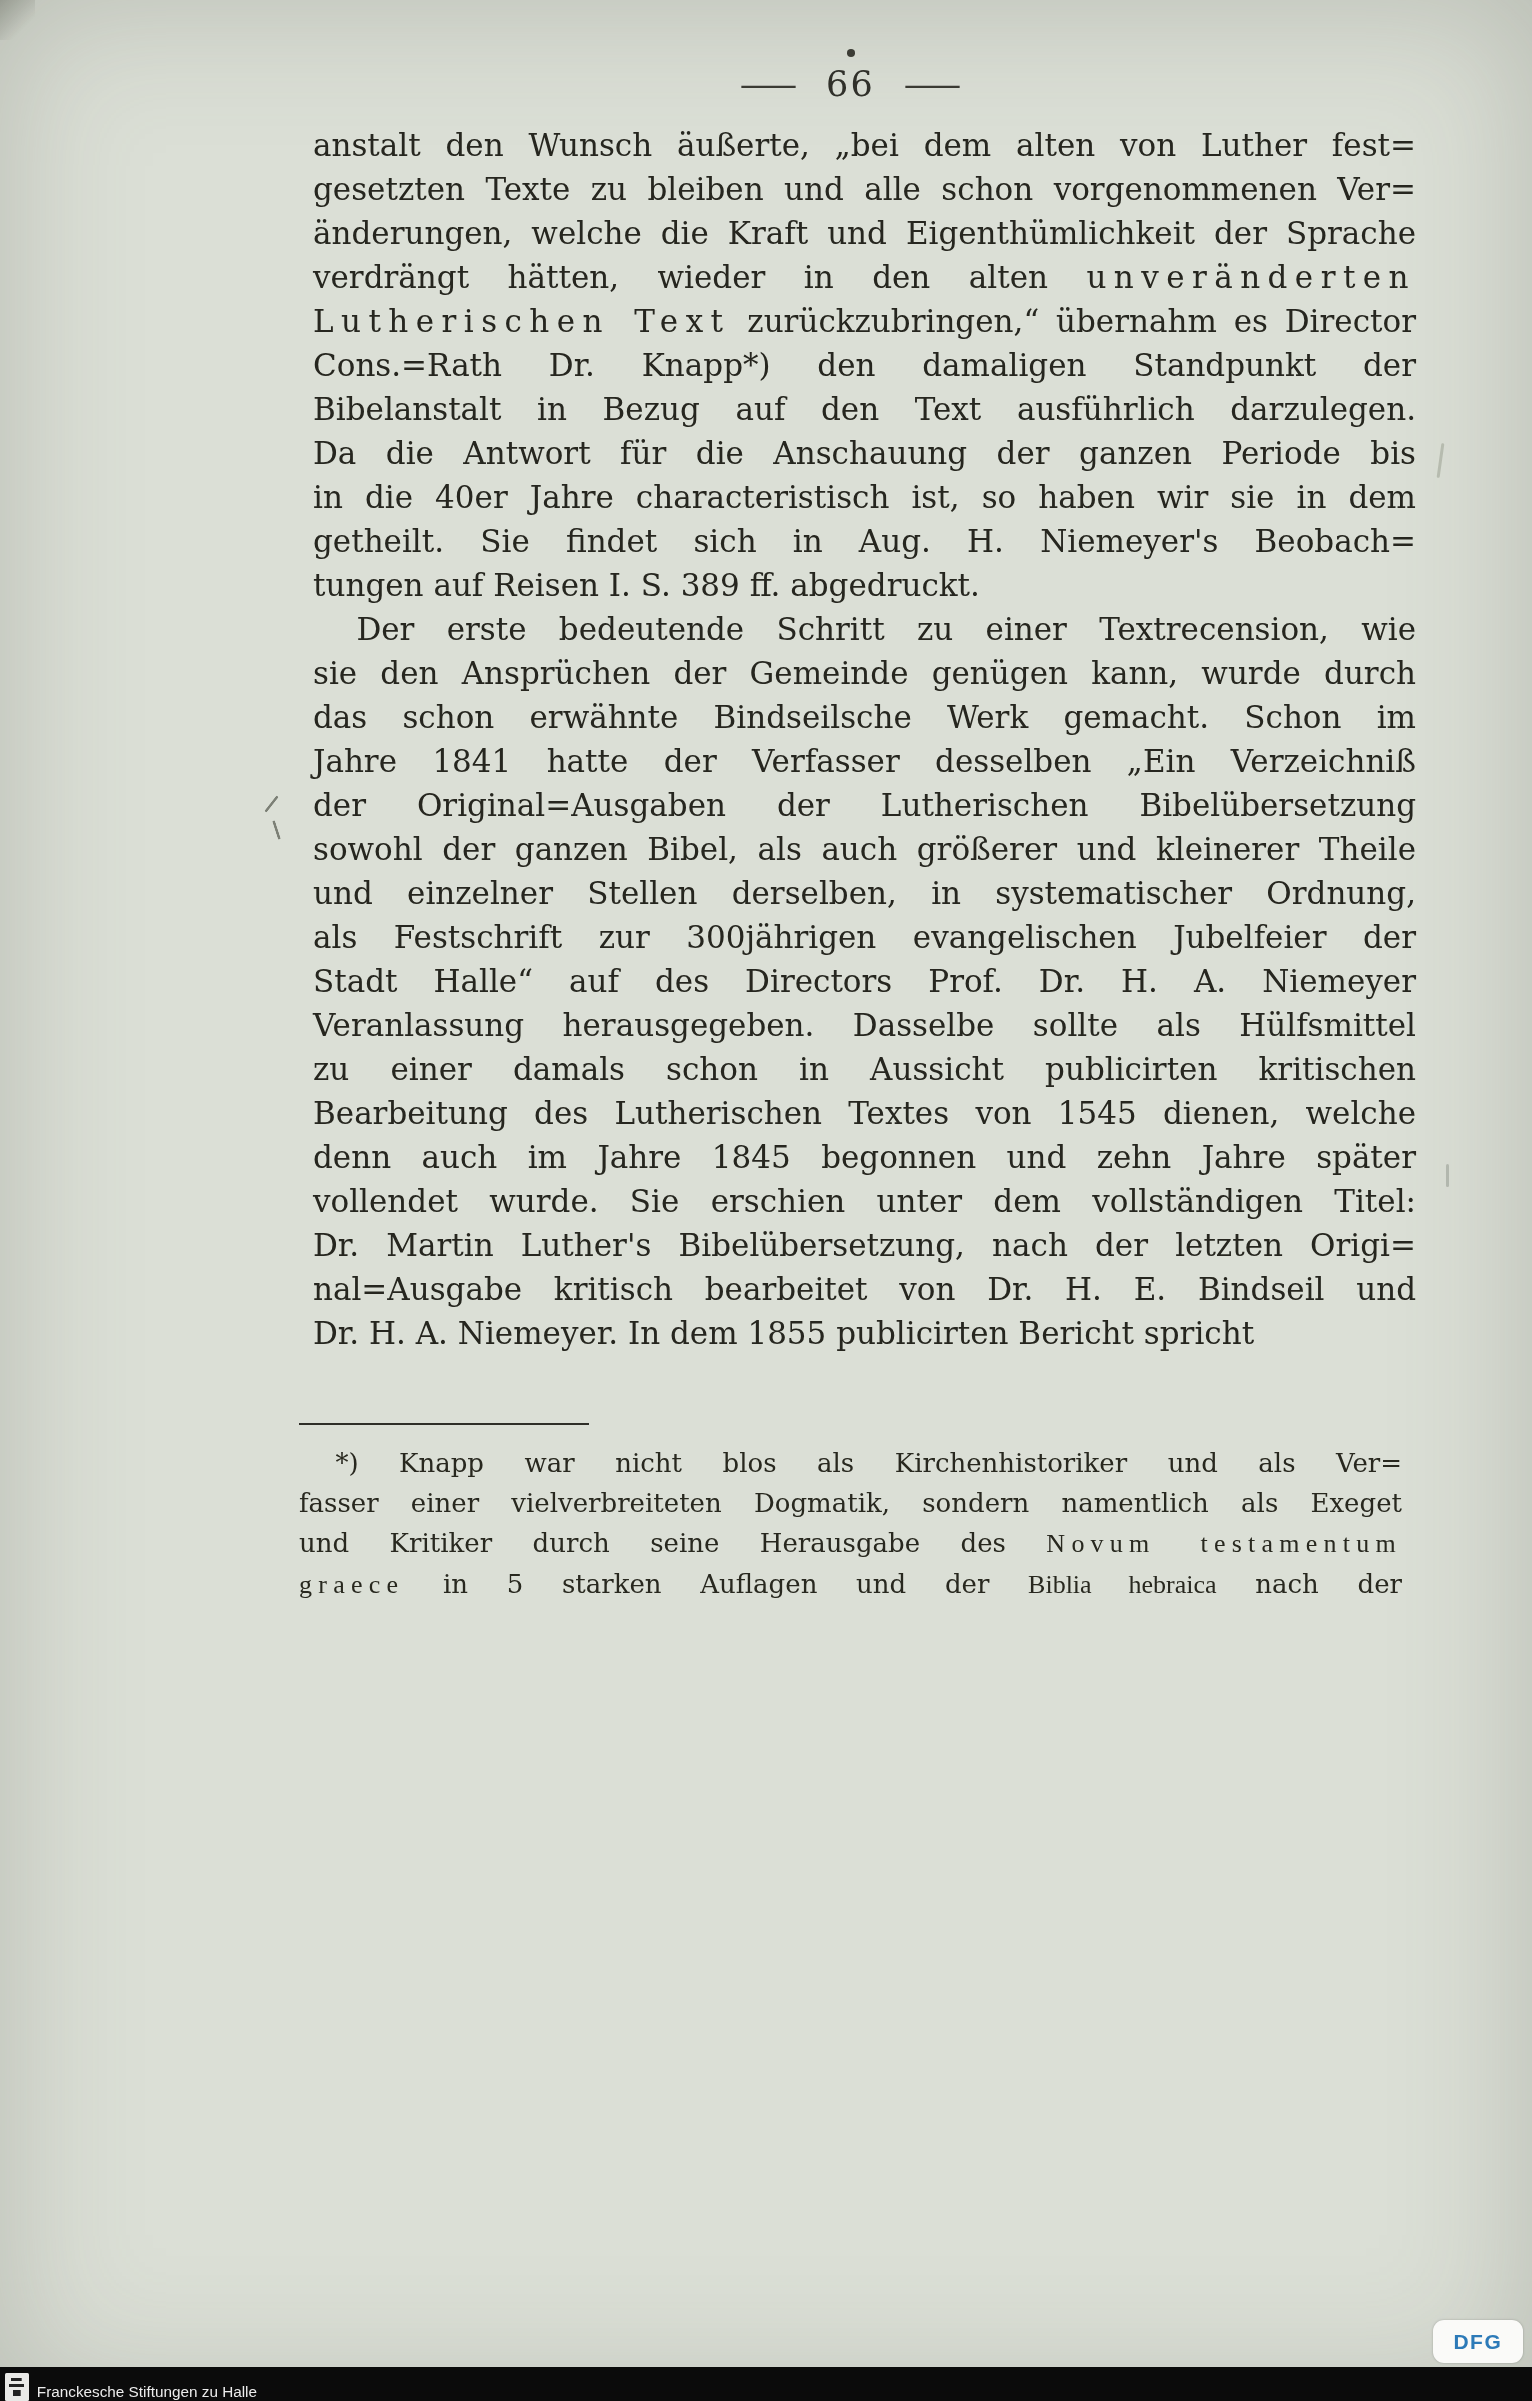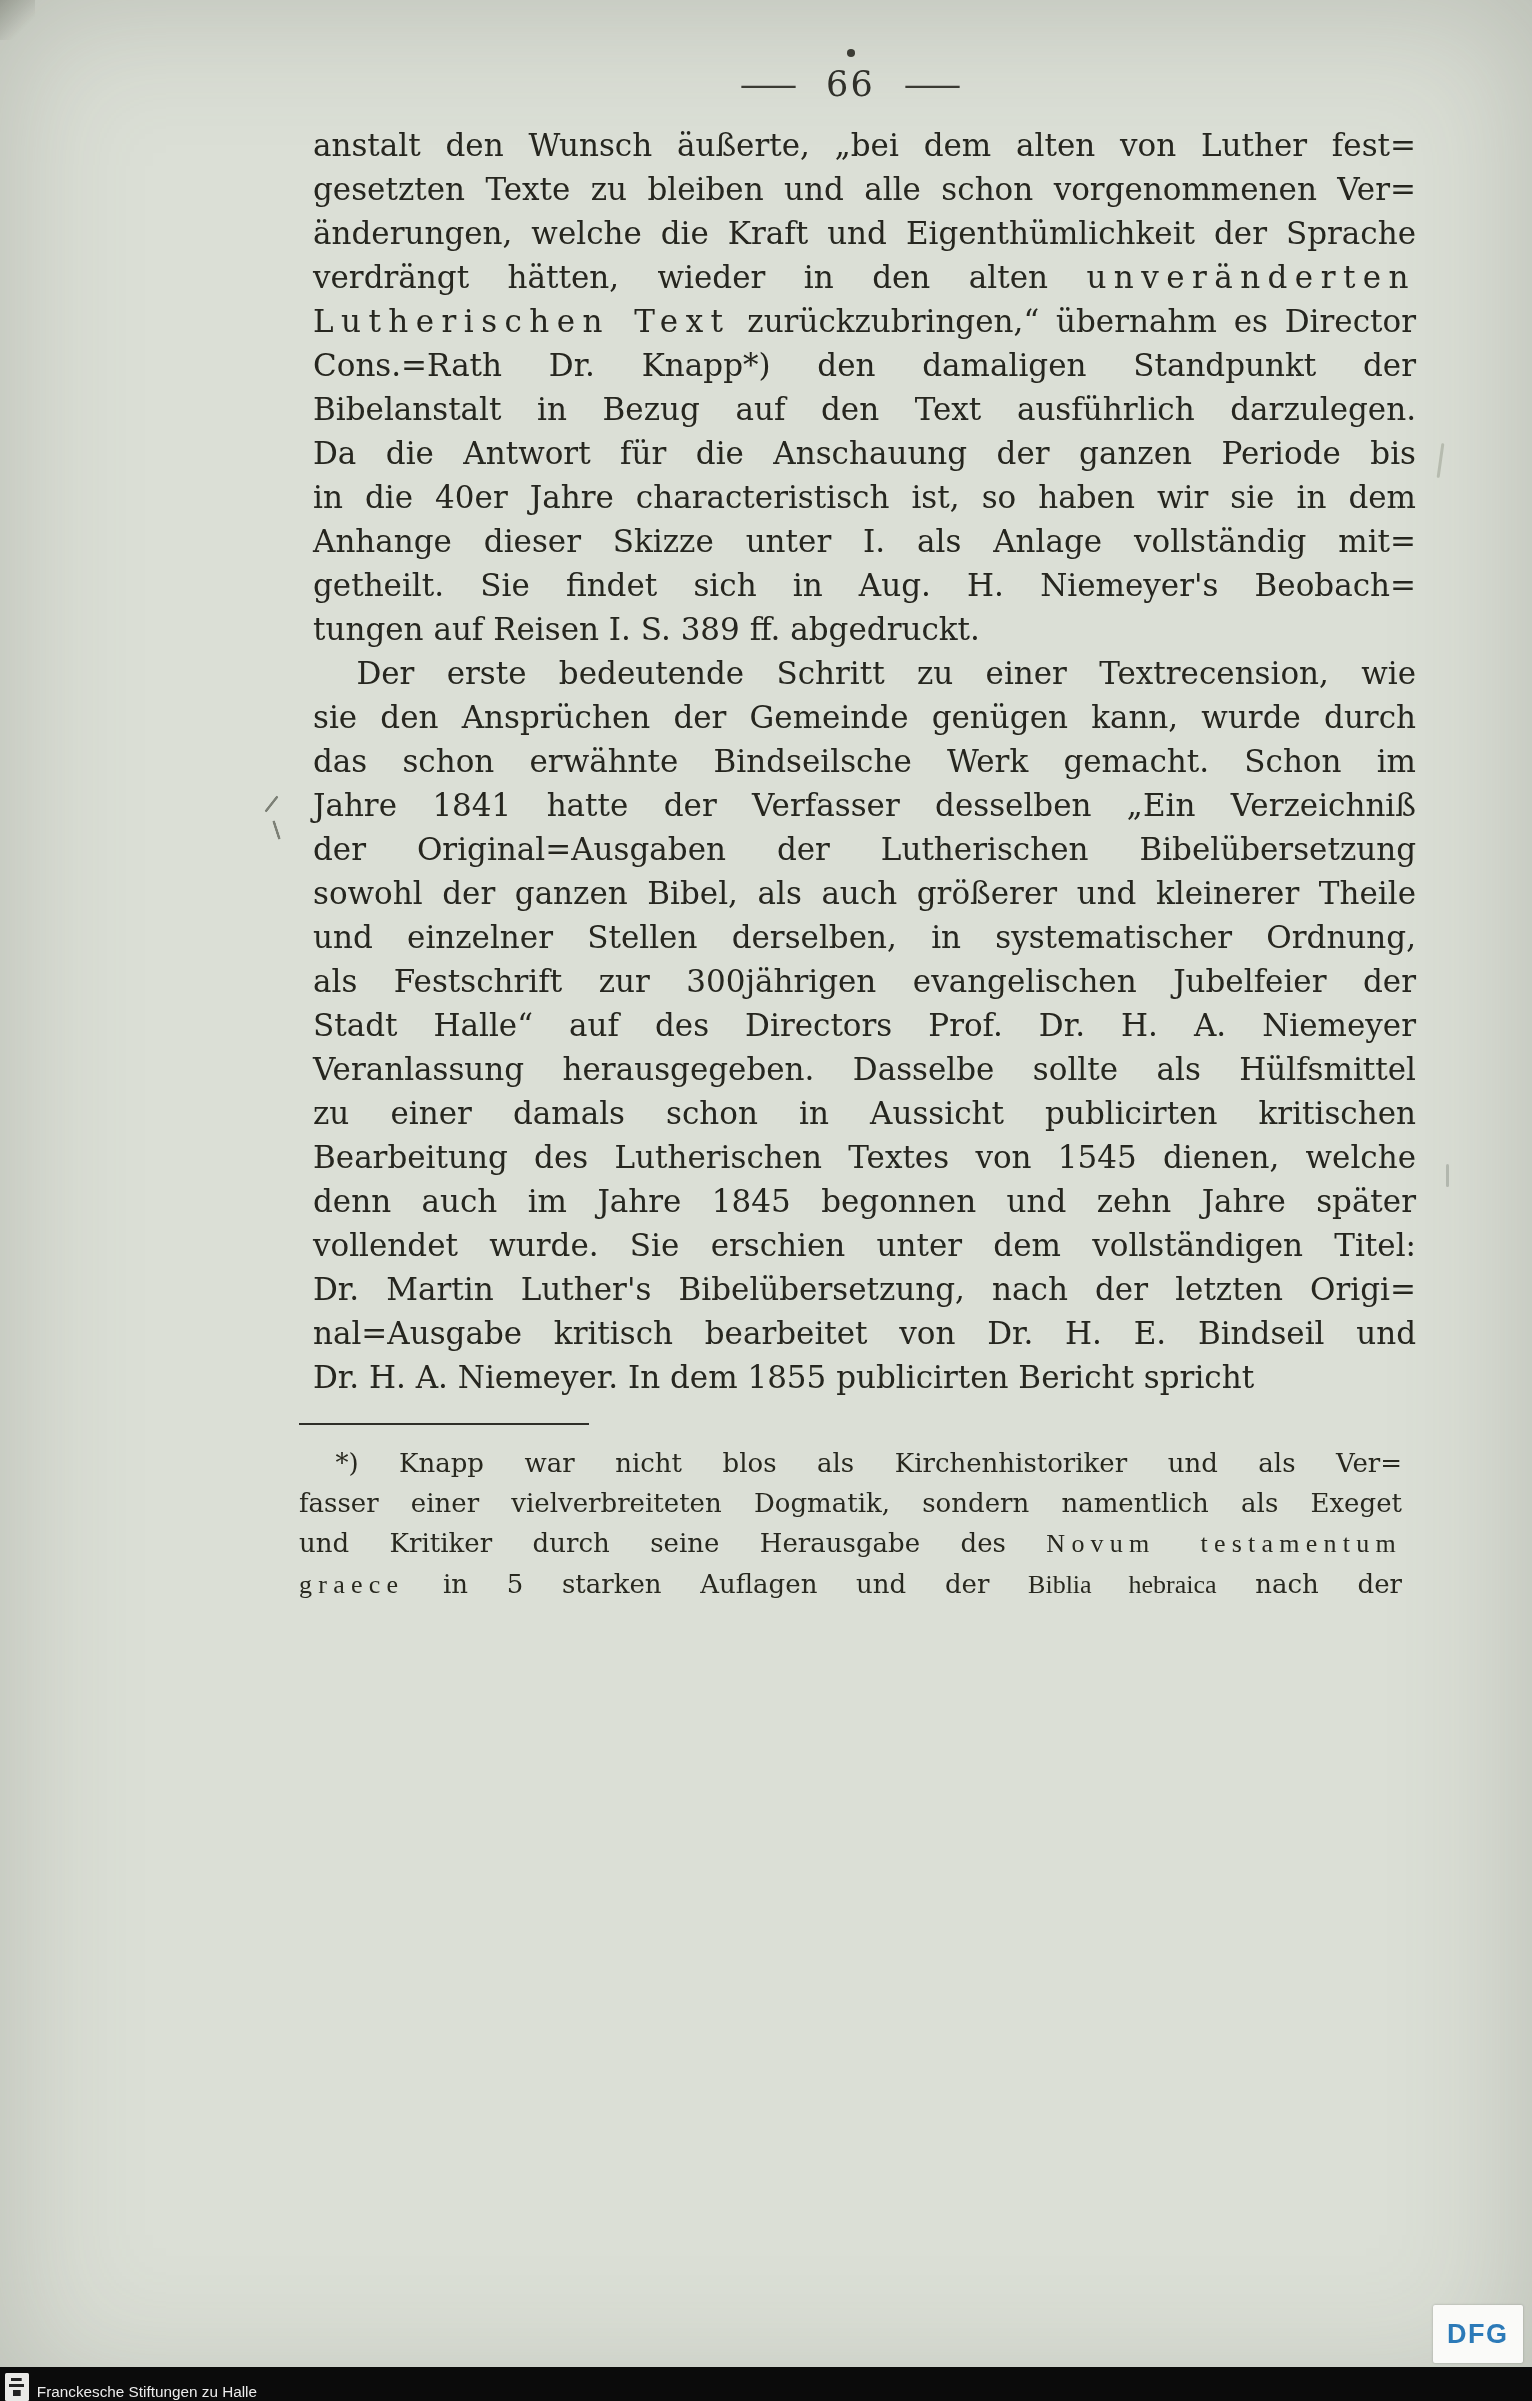--- a/index.html
+++ b/index.html
@@ -43,25 +43,25 @@
   
   .mark-left{position:absolute;left:264px;top:794px;width:23px;height:54px;opacity:.75;}
   .mark-left i{position:absolute;display:block;width:0;height:20px;border-left:3.1px solid #5d6157;border-radius:2.3px;}
   .mark-left i:nth-child(1){left:6.1px;top:0;transform:rotate(38deg);}
   .mark-left i:nth-child(2){left:10.7px;top:26px;transform:rotate(-18deg);}
   .mark-right-1{position:absolute;left:1439px;top:443px;width:3.1px;height:35px;background:#9aa092;opacity:.55;border-radius:1.5px;transform:rotate(8deg);}
   .mark-right-2{position:absolute;left:1446px;top:1164px;width:3.1px;height:23px;background:#8e948a;opacity:.5;border-radius:1.5px;}
   .edge-top-left{position:absolute;left:0;top:0;width:35px;height:40px;background:linear-gradient(135deg,#6f7368 0%,rgba(110,115,104,0) 70%);opacity:.5;}
   
   .dfg{
-    position:absolute;right:9.2px;bottom:38px;width:90px;height:58px;
-    background:#fafaf8;border-radius:2px;
+    position:absolute;right:9.2px;bottom:38px;width:90px;height:43px;
+    background:#fafaf8;border-radius:11px;
     display:flex;align-items:center;justify-content:center;
     font-family:"Liberation Sans", sans-serif;font-weight:bold;
-    font-size:27px;color:#2c7ab8;letter-spacing:1.5px;
+    font-size:21px;color:#2c7ab8;letter-spacing:1.5px;
     box-shadow:0 0 2.3px rgba(0,0,0,.25);
   }
   
   .bottombar{
     position:absolute;left:0;bottom:0;width:1532px;height:34px;
     background:#0b0b0b;display:flex;align-items:flex-end;gap:7.7px;
     padding-left:4.6px;box-sizing:border-box;
   }
   .liblogo{width:24.5px;height:27.6px;background:#e9e9e7;border-radius:1.5px;position:relative;flex:0 0 auto;}
   .liblogo::before{
@@ -91,21 +91,20 @@
   <div class="bodytext" id="bodytext">
       <div class="line"><span>anstalt den Wunsch äußerte, „bei dem alten von Luther fest=</span></div>
       <div class="line"><span>gesetzten Texte zu bleiben und alle schon vorgenommenen Ver=</span></div>
       <div class="line"><span>änderungen, welche die Kraft und Eigenthümlichkeit der Sprache</span></div>
       <div class="line"><span>verdrängt hätten, wieder in den alten </span><span class="sp">unveränderten</span></div>
       <div class="line"><span class="sp">Lutherischen Text</span><span> zurückzubringen,“ übernahm es Director</span></div>
       <div class="line"><span>Cons.=Rath Dr. Knapp*) den damaligen Standpunkt der</span></div>
       <div class="line"><span>Bibelanstalt in Bezug auf den Text ausführlich darzulegen.</span></div>
       <div class="line"><span>Da die Antwort für die Anschauung der ganzen Periode bis</span></div>
       <div class="line"><span>in die 40er Jahre characteristisch ist, so haben wir sie in dem</span></div>
-      <div class="line"><span>Anhange dieser Skizze unter I. als Anlage vollständig mit=</span></div>
       <div class="line"><span>getheilt. Sie findet sich in Aug. H. Niemeyer's Beobach=</span></div>
       <div class="line last"><span>tungen auf Reisen I. S. 389 ff. abgedruckt.</span></div>
       <div class="line indent"><span>Der erste bedeutende Schritt zu einer Textrecension, wie</span></div>
       <div class="line"><span>sie den Ansprüchen der Gemeinde genügen kann, wurde durch</span></div>
       <div class="line"><span>das schon erwähnte Bindseilsche Werk gemacht. Schon im</span></div>
       <div class="line"><span>Jahre 1841 hatte der Verfasser desselben „Ein Verzeichniß</span></div>
       <div class="line"><span>der Original=Ausgaben der Lutherischen Bibelübersetzung</span></div>
       <div class="line"><span>sowohl der ganzen Bibel, als auch größerer und kleinerer Theile</span></div>
       <div class="line"><span>und einzelner Stellen derselben, in systematischer Ordnung,</span></div>
       <div class="line"><span>als Festschrift zur 300jährigen evangelischen Jubelfeier der</span></div>

